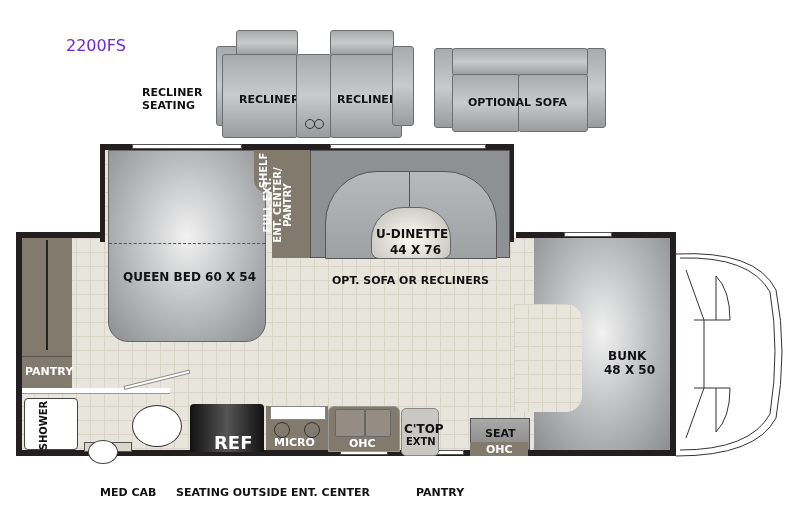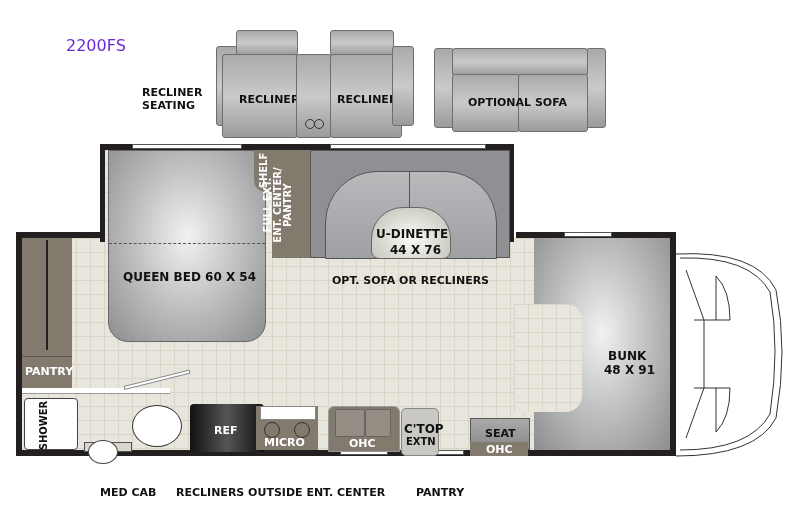--- a/index.html
+++ b/index.html
@@ -110,24 +110,24 @@
 
 <div class="abs" style="left:24px;top:398px;width:52px;height:50px;background:#fff;border:1px solid #444;border-radius:4px;">
   <div class="lbl" style="left:-6px;top:20px;font-size:10px;transform:rotate(-90deg);">SHOWER</div>
 </div>
 
 <div class="abs" style="left:84px;top:442px;width:46px;height:8px;background:#d8d6cd;border:1px solid #555;"></div>
 <div class="abs" style="left:88px;top:444px;width:28px;height:22px;background:#fff;border:1px solid #444;border-radius:50%;top:440px;"></div>
 <div class="abs" style="left:132px;top:405px;width:48px;height:40px;background:#fff;border:1px solid #333;border-radius:50%;"></div>
 
 <div class="abs" style="left:190px;top:404px;width:74px;height:48px;background:linear-gradient(90deg,#111,#555 50%,#111);border-radius:4px 4px 0 0;">
-  <div class="lbl wlbl" style="left:24px;top:20px;font-size:11px;">REF</div>
+  <div class="lbl wlbl" style="left:24px;top:32px;font-size:18px;">REF</div>
 </div>
 
-<div class="abs brown" style="left:256px;top:406px;width:62px;height:44px;background:#837a6e;">
+<div class="abs brown" style="left:266px;top:406px;width:62px;height:44px;background:#837a6e;">
   <div class="abs" style="left:4px;top:0;width:54px;height:12px;background:#fff;border:1px solid #888;"></div>
   <div class="abs" style="left:8px;top:16px;width:14px;height:14px;border:1.5px solid #333;border-radius:50%;"></div>
   <div class="abs" style="left:38px;top:16px;width:14px;height:14px;border:1.5px solid #333;border-radius:50%;"></div>
   <div class="lbl wlbl" style="left:8px;top:30px;font-size:11px;">MICRO</div>
 </div>
 
 <div class="abs brown" style="left:328px;top:406px;width:70px;height:44px;border:1px solid #999;border-radius:6px 6px 0 0;">
   <div class="abs" style="left:6px;top:2px;width:28px;height:26px;border:1px solid #666;border-radius:2px;background:rgba(255,255,255,0.15);"></div>
   <div class="abs" style="left:36px;top:2px;width:24px;height:26px;border:1px solid #666;border-radius:2px;background:rgba(255,255,255,0.15);"></div>
   <div class="lbl wlbl" style="left:20px;top:30px;font-size:11px;">OHC</div>
@@ -141,26 +141,26 @@
 <div class="abs" style="left:470px;top:418px;width:58px;height:30px;background:linear-gradient(#aaa,#888);border:1px solid #555;">
   <div class="lbl" style="left:14px;top:8px;font-size:11px;">SEAT</div>
 </div>
 <div class="abs brown" style="left:470px;top:442px;width:58px;height:14px;">
   <div class="lbl wlbl" style="left:16px;top:1px;font-size:11px;">OHC</div>
 </div>
 
 <div class="abs grey-grad" style="left:534px;top:238px;width:136px;height:212px;"></div>
 <div class="abs floor" style="left:514px;top:304px;width:68px;height:108px;border-radius:0 16px 16px 0;"></div>
 <div class="lbl" style="left:608px;top:350px;font-size:12px;">BUNK</div>
-<div class="lbl" style="left:604px;top:364px;font-size:12px;">48 X 91</div>
+<div class="lbl" style="left:604px;top:364px;font-size:12px;">48 X 50</div>
 
 <svg class="abs" style="left:676px;top:250px;" width="120" height="210" viewBox="0 0 120 210">
   <path d="M0 4 Q80 0 100 40 Q112 100 100 168 Q80 206 0 206" fill="none" stroke="#333" stroke-width="1"></path>
   <path d="M4 8 Q74 6 94 42 Q104 100 94 164 Q74 200 4 200" fill="none" stroke="#333" stroke-width="1"></path>
   <path d="M10 20 L28 70 L28 138 L10 188" fill="none" stroke="#333" stroke-width="1"></path>
   <path d="M40 26 Q54 40 54 70 L40 70 Z" fill="none" stroke="#333" stroke-width="1"></path>
   <path d="M40 182 Q54 168 54 138 L40 138 Z" fill="none" stroke="#333" stroke-width="1"></path>
   <path d="M18 70 L40 70 M18 138 L40 138" stroke="#333" stroke-width="1"></path>
 </svg>
 
 <div class="lbl" style="left:100px;top:486px;font-size:11px;">MED CAB</div>
-<div class="lbl" style="left:176px;top:486px;font-size:11px;">RECLINERS OUTSIDE ENT. CENTER</div>
+<div class="lbl" style="left:176px;top:486px;font-size:11px;">SEATING OUTSIDE ENT. CENTER</div>
 <div class="lbl" style="left:416px;top:486px;font-size:11px;">PANTRY</div>
 
 </body></html>

